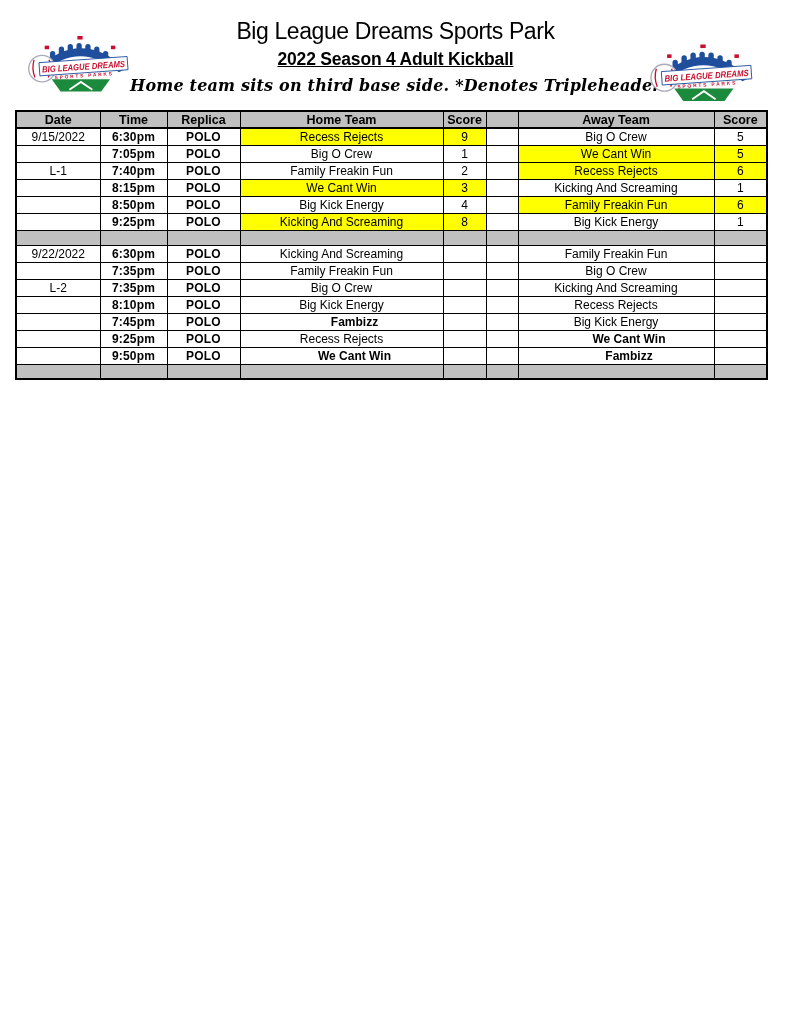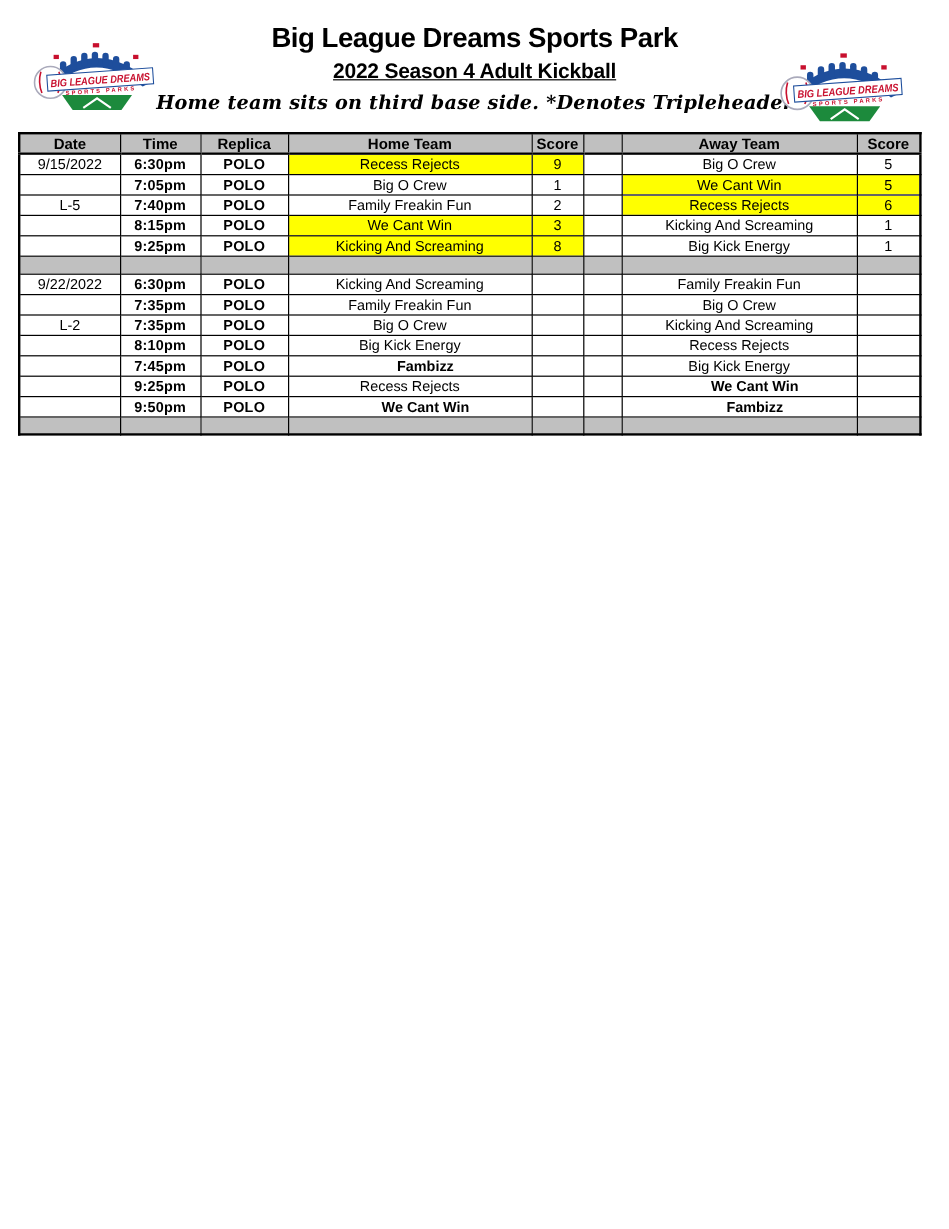--- a/index.html
+++ b/index.html
@@ -20,21 +20,21 @@
     --blue: #1E4E9C;
     --green: #1C8A3C;
   }
 
   
   .title-block {
     position: absolute; top: 18px; left: 0; width: 791px;
     text-align: center; line-height: 1.15;
   }
   .main-title {
-    font-size: 23px; font-weight: bold; letter-spacing: -0.4px; margin: 0;
+    font-size: 23px; font-weight: normal; letter-spacing: -0.4px; margin: 0;
   }
   .sub-title {
     font-size: 17.5px; font-weight: bold; letter-spacing: -0.2px; margin: 5px 0 0 0; text-decoration: underline;
   }
   .note-line {
     font-family: "DejaVu Serif", serif;
     font-style: italic; font-weight: bold;
     font-size: 16px; margin-top: 7px; letter-spacing: 0.2px;
   }
 
@@ -186,38 +186,48 @@
         <td class="c-date"></td>
         <td class="c-time">7:05pm</td>
         <td class="c-replica">POLO</td>
         <td class="c-home">Big O Crew</td>
         <td class="c-score">1</td>
         <td class="c-gap"></td>
         <td class="c-away hl">We Cant Win</td>
         <td class="c-score hl">5</td>
       </tr>
       <tr>
-        <td class="c-date">L-5</td>
+        <td class="c-date">L-1</td>
         <td class="c-time">7:40pm</td>
         <td class="c-replica">POLO</td>
         <td class="c-home">Family Freakin Fun</td>
         <td class="c-score">2</td>
         <td class="c-gap"></td>
         <td class="c-away hl">Recess Rejects</td>
         <td class="c-score hl">6</td>
       </tr>
       <tr>
         <td class="c-date"></td>
         <td class="c-time">8:15pm</td>
         <td class="c-replica">POLO</td>
         <td class="c-home hl">We Cant Win</td>
         <td class="c-score hl">3</td>
         <td class="c-gap"></td>
         <td class="c-away">Kicking And Screaming</td>
         <td class="c-score">1</td>
+      </tr>
+      <tr>
+        <td class="c-date"></td>
+        <td class="c-time">8:50pm</td>
+        <td class="c-replica">POLO</td>
+        <td class="c-home">Big Kick Energy</td>
+        <td class="c-score">4</td>
+        <td class="c-gap"></td>
+        <td class="c-away hl">Family Freakin Fun</td>
+        <td class="c-score hl">6</td>
       </tr>
       <tr>
         <td class="c-date"></td>
         <td class="c-time">9:25pm</td>
         <td class="c-replica">POLO</td>
         <td class="c-home hl">Kicking And Screaming</td>
         <td class="c-score hl">8</td>
         <td class="c-gap"></td>
         <td class="c-away">Big Kick Energy</td>
         <td class="c-score">1</td>

